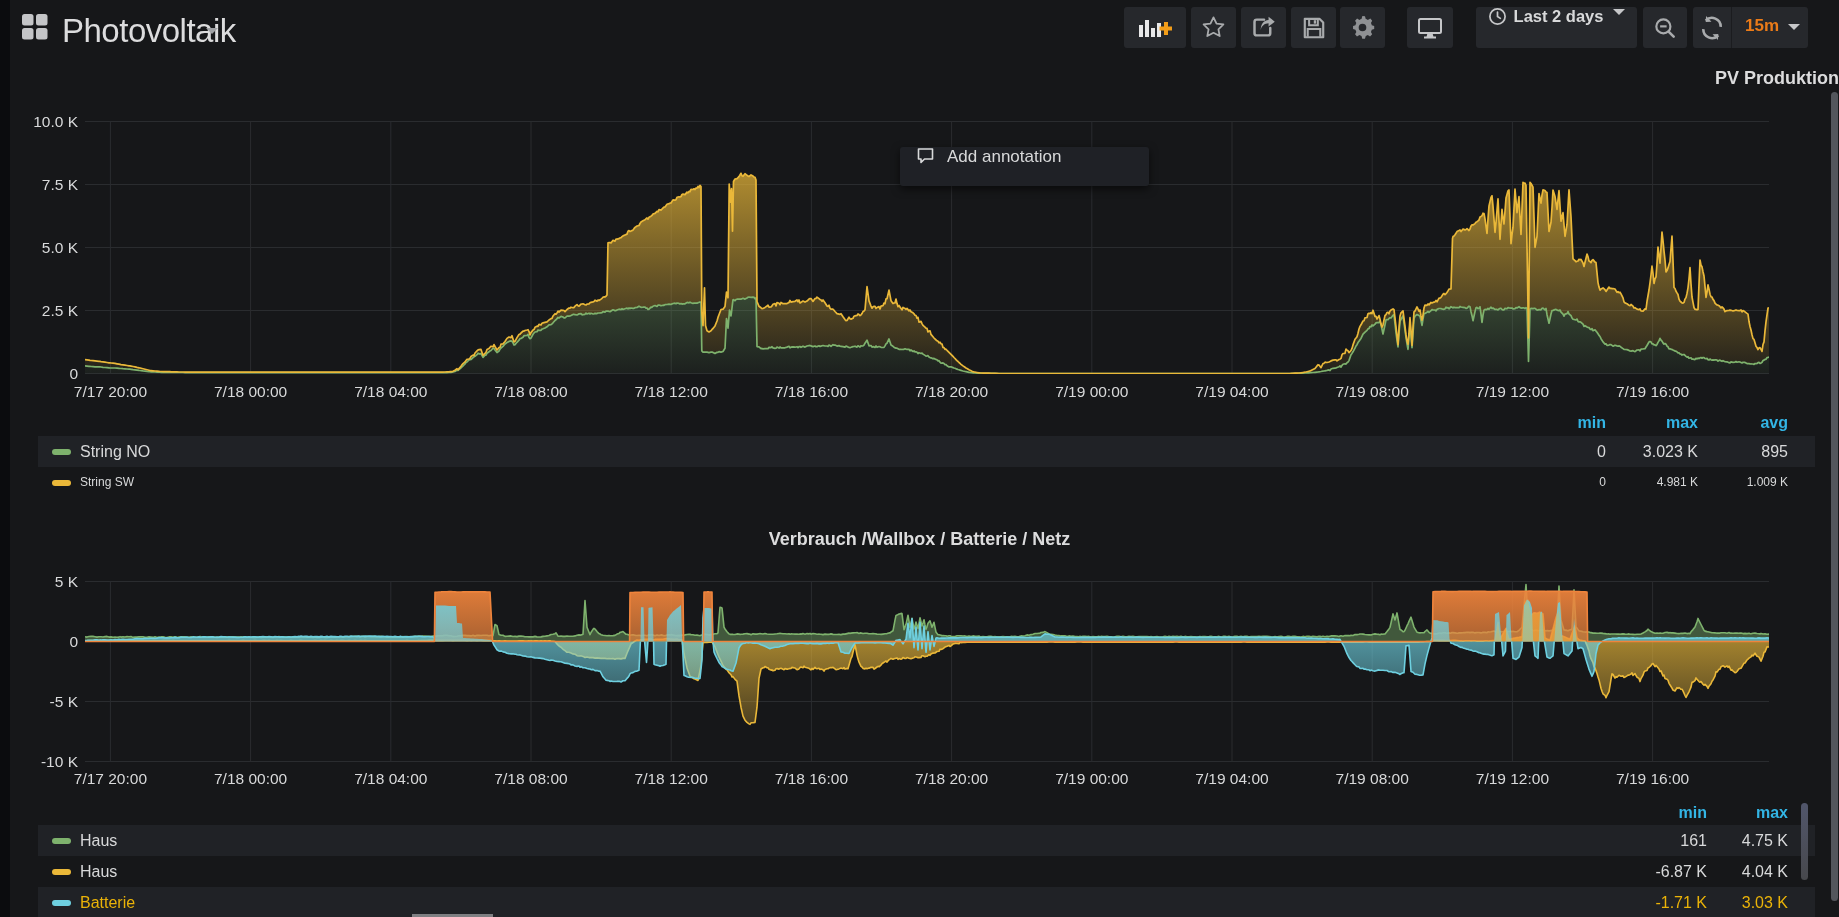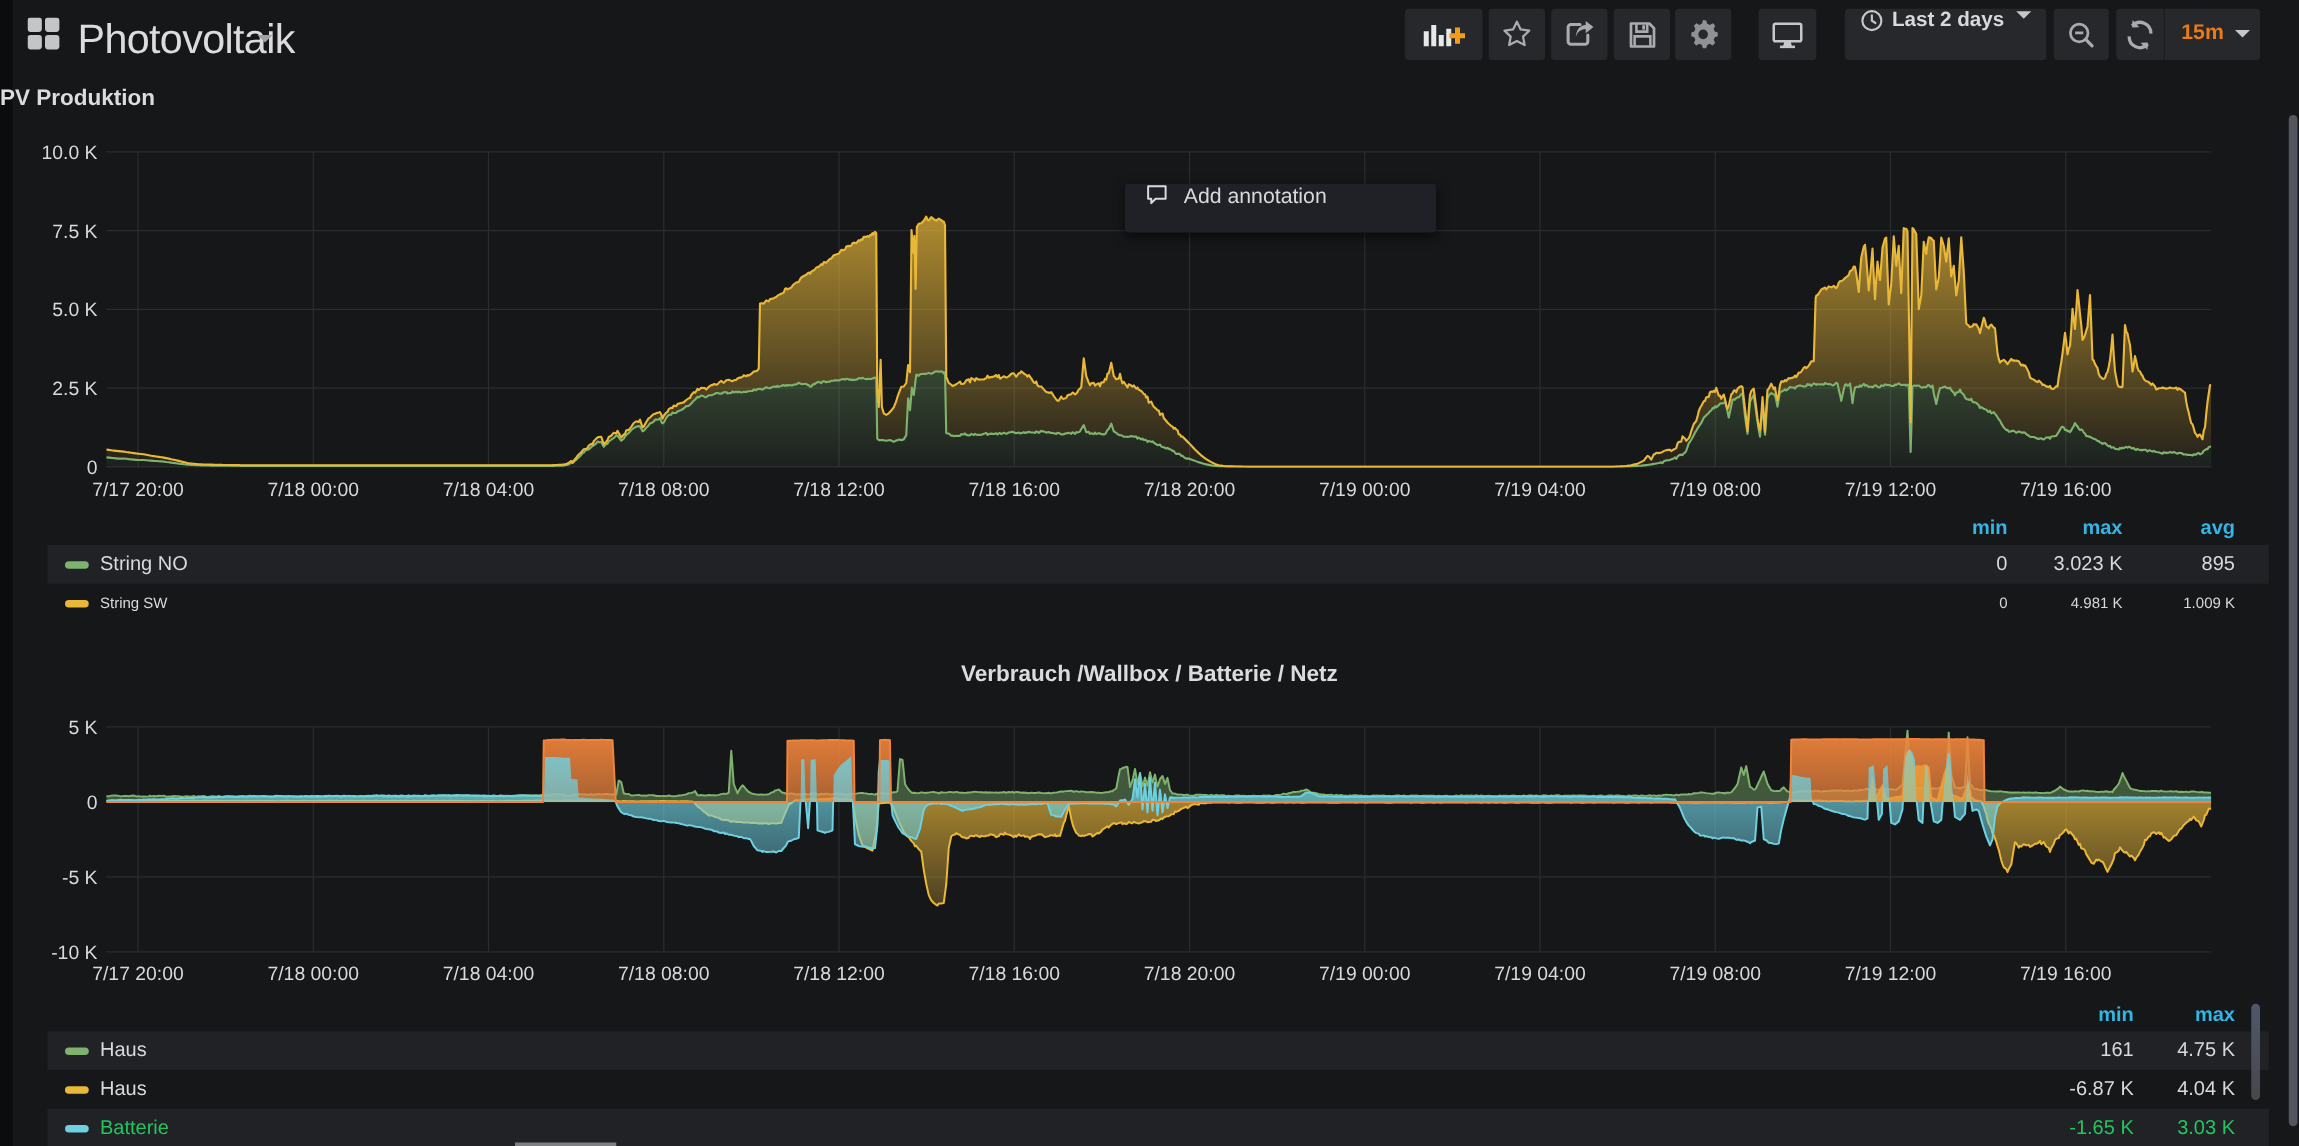--- a/index.html
+++ b/index.html
@@ -71,21 +71,21 @@
       <svg width="26" height="26" viewBox="0 0 24 24">
         <path d="M20 11 A8 8 0 0 0 6.2 5.2" fill="none" stroke="#a9abad" stroke-width="2.4"></path>
         <path d="M6.5 1 L6.2 6.4 L11.5 6.2 Z" fill="#a9abad"></path>
         <path d="M4 13 A8 8 0 0 0 17.8 18.8" fill="none" stroke="#a9abad" stroke-width="2.4"></path>
         <path d="M17.5 23 L17.8 17.6 L12.5 17.8 Z" fill="#a9abad"></path>
       </svg>
     </div>
     <span style="position:absolute;left:52px;top:9px;font-size:17px;font-weight:700;color:#eb7b18">15m</span>
     <span style="position:absolute;right:8px;top:17px;width:0;height:0;border-left:6px solid transparent;border-right:6px solid transparent;border-top:6px solid #c6c7c9"></span>
   </div>
-<div style="position:absolute;left:0;top:68px;width:1839px;text-align:left;font-size:18px;font-weight:bold;color:#dcdcdd">PV Produktion</div>
+<div style="position:absolute;left:0;top:68px;width:1839px;text-align:right;font-size:18px;font-weight:bold;color:#dcdcdd">PV Produktion</div>
 <div style="position:absolute;left:0;top:529px;width:1839px;text-align:center;font-size:18px;font-weight:bold;color:#dcdcdd">Verbrauch /Wallbox / Batterie / Netz</div>
 <svg width="1839" height="917" viewBox="0 0 1839 917" xmlns="http://www.w3.org/2000/svg" style="position:absolute;left:0;top:0;font-family:'Liberation Sans',sans-serif">
     <defs>
       <linearGradient id="gg" x1="0" y1="121" x2="0" y2="373.5" gradientUnits="userSpaceOnUse">
         <stop offset="0" stop-color="#7EB26D" stop-opacity="0.88"></stop>
         <stop offset="1" stop-color="#7EB26D" stop-opacity="0.06"></stop>
       </linearGradient>
       <linearGradient id="gy" x1="0" y1="121" x2="0" y2="373.5" gradientUnits="userSpaceOnUse">
         <stop offset="0" stop-color="#EAB839" stop-opacity="0.90"></stop>
         <stop offset="1" stop-color="#EAB839" stop-opacity="0.06"></stop>
@@ -236,24 +236,24 @@
     <span style="position:absolute;left:42px;top:0;line-height:31px">Haus</span>
     <span style="position:absolute;right:108px;top:0;line-height:31px">161</span>
     <span style="position:absolute;right:27px;top:0;line-height:31px">4.75 K</span>
   </div>
 <div style="position:absolute;left:38px;right:24px;top:856px;height:31px;font-size:16px;color:#d8d9da">
     <span style="position:absolute;left:14px;top:12.5px;width:19px;height:6px;border-radius:3px;background:#EAB839"></span>
     <span style="position:absolute;left:42px;top:0;line-height:31px">Haus</span>
     <span style="position:absolute;right:108px;top:0;line-height:31px">-6.87 K</span>
     <span style="position:absolute;right:27px;top:0;line-height:31px">4.04 K</span>
   </div>
-<div style="position:absolute;left:38px;right:24px;top:887px;height:31px;background:#202226;font-size:16px;color:#22c55e">
+<div style="position:absolute;left:38px;right:24px;top:887px;height:31px;background:#202226;font-size:16px;color:#eab308">
     <span style="position:absolute;left:14px;top:12.5px;width:19px;height:6px;border-radius:3px;background:#6ED0E0"></span>
     <span style="position:absolute;left:42px;top:0;line-height:31px">Batterie</span>
-    <span style="position:absolute;right:108px;top:0;line-height:31px">-1.65 K</span>
+    <span style="position:absolute;right:108px;top:0;line-height:31px">-1.71 K</span>
     <span style="position:absolute;right:27px;top:0;line-height:31px">3.03 K</span>
   </div>
 <div style="position:absolute;left:900px;top:147px;width:249px;height:39px;background:#1f2126;border-radius:3px;box-shadow:0 3px 9px rgba(0,0,0,0.6);display:flex;align-items:flex-start">
     <span style="margin-left:16px;display:flex">
       <svg width="19" height="18" viewBox="0 0 19 18">
         <path d="M2.5 2 H16.5 V12 H8.5 L5 15.5 V12 H2.5 Z" fill="none" stroke="#d8d9da" stroke-width="1.6" stroke-linejoin="round"></path>
       </svg>
     </span>
     <span style="margin-left:12px;font-size:17px;color:#d8d9da">Add annotation</span>
   </div>

